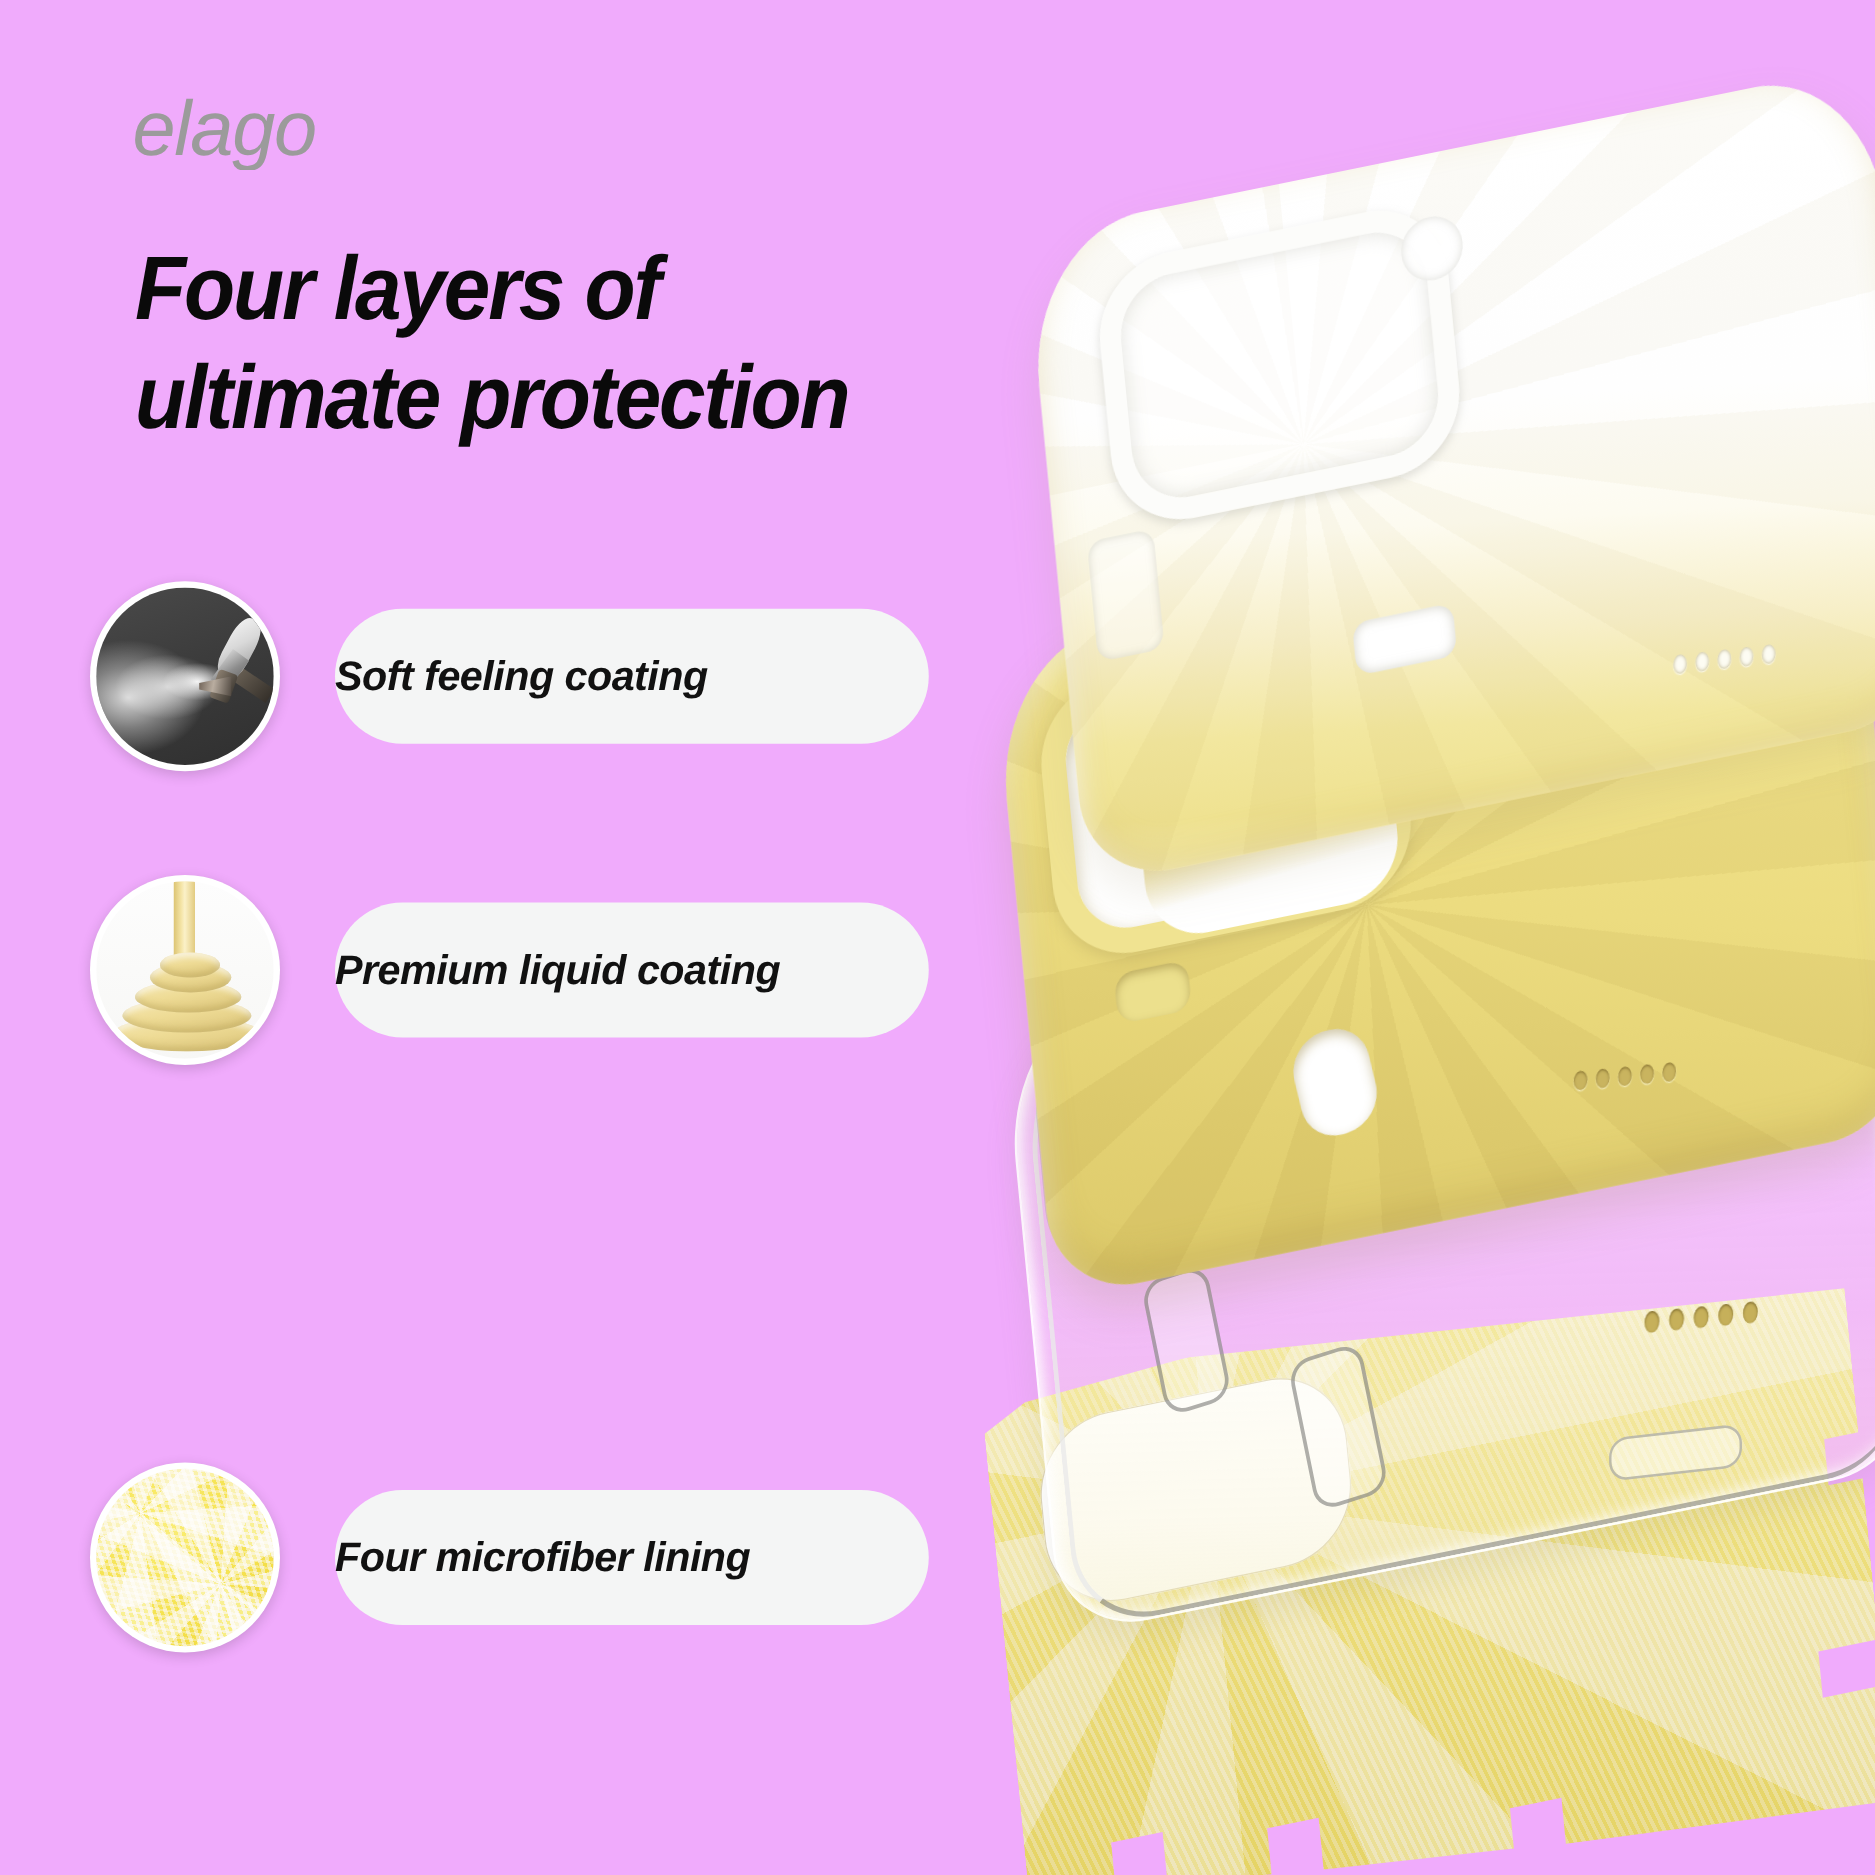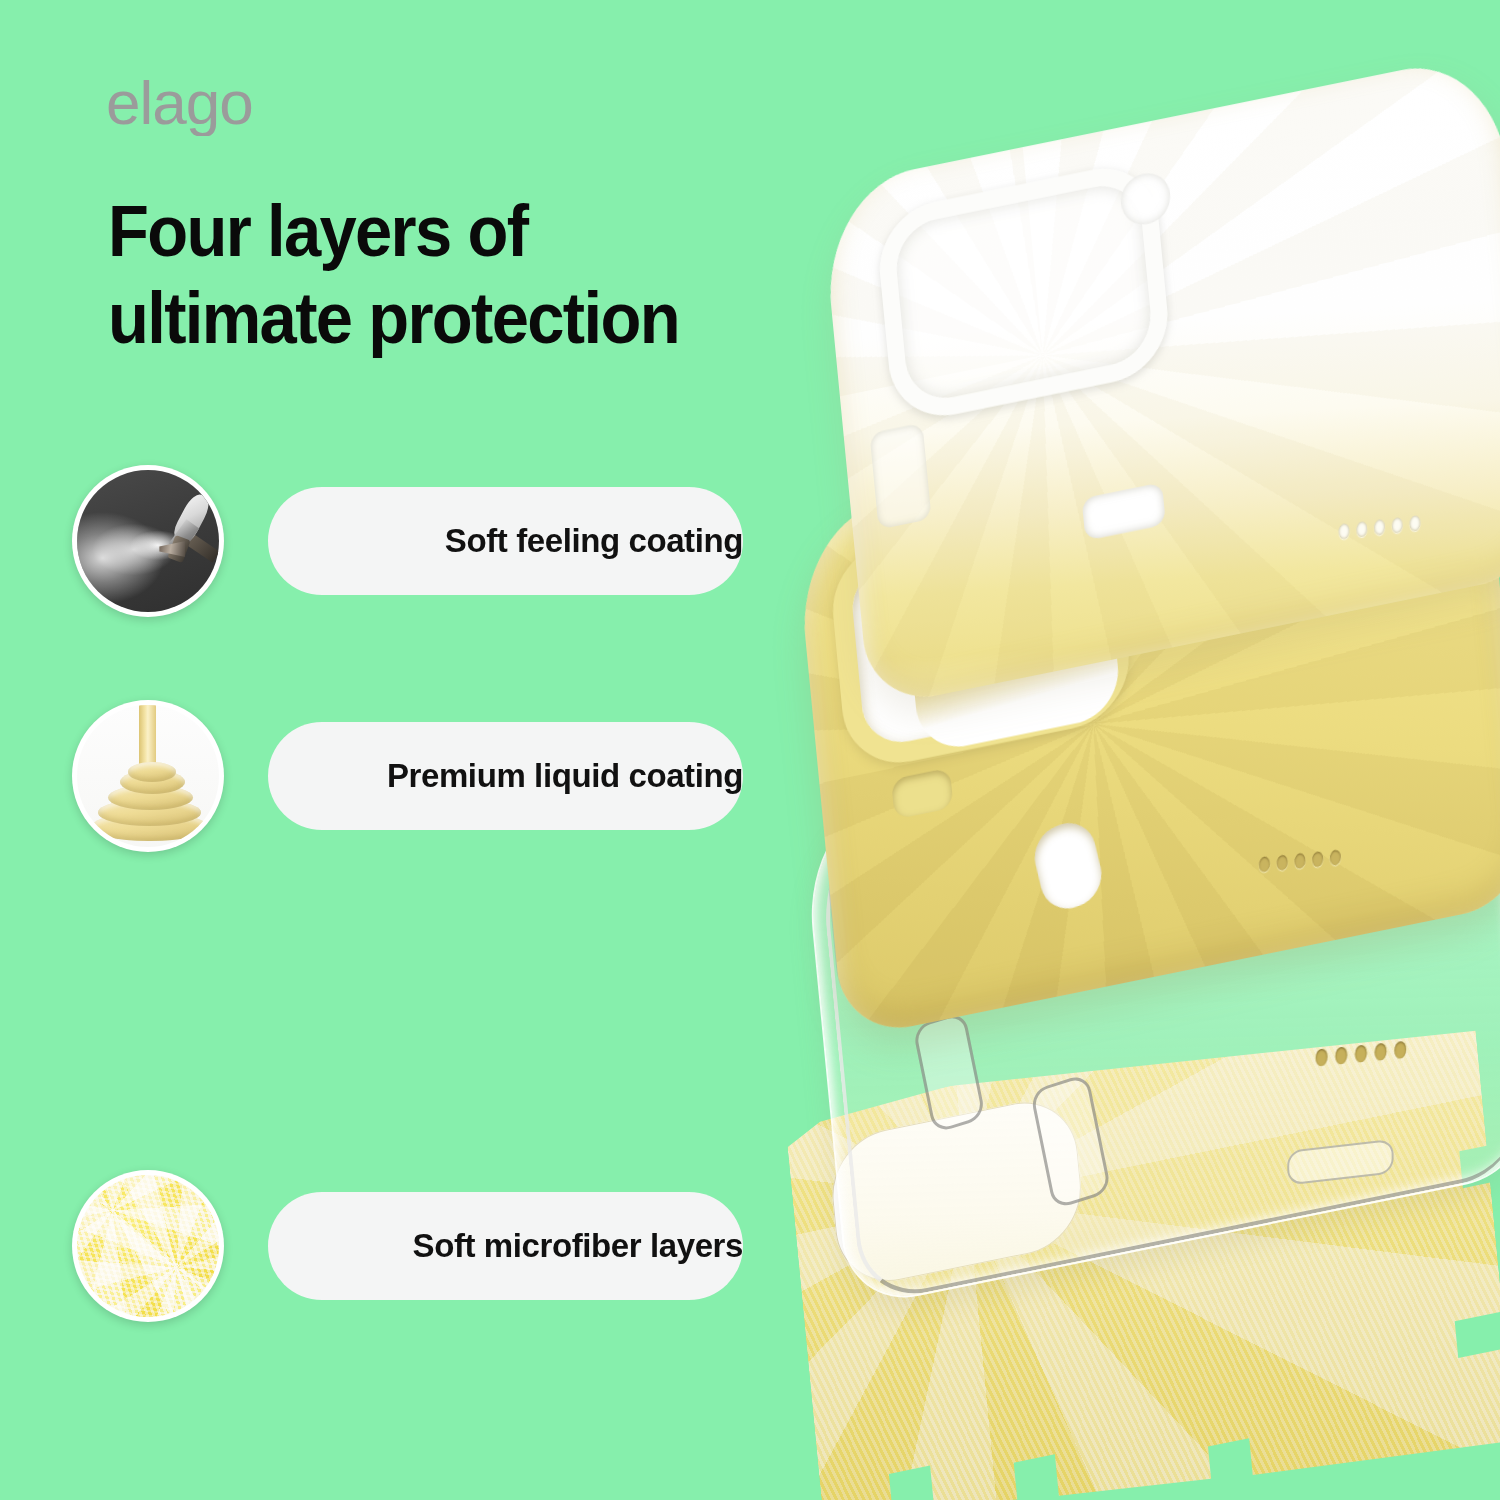--- a/index.html
+++ b/index.html
@@ -7,22 +7,23 @@
     padding: 0;
     background: #ffffff;
   }
   body {
     font-family: "Liberation Sans", sans-serif;
   }
   #page {
     position: relative;
     width: 1500px;
     height: 1500px;
-    background: #86efac;
+    background: #f0abfc;
     overflow: hidden;
+    font-style: italic;
   }
 
   
   #brand-logo {
     position: absolute;
     left: 106px;
     top: 78px;
     width: 180px;
     height: 58px;
   }
@@ -187,21 +188,21 @@
   .pill {
     position: absolute;
     left: 196px;
     top: 22px;
     width: 475px;
     height: 108px;
     border-radius: 54px;
     background: #f4f5f5;
     display: flex;
     align-items: center;
-    justify-content: flex-end;
+    justify-content: flex-start;
   }
   .pill-label {
     font-size: 33px;
     font-weight: bold;
     color: #111111;
     letter-spacing: -0.4px;
     white-space: nowrap;
   }
 
   
@@ -496,21 +497,21 @@
   </div>
 
 
   <div class="feature-row" data-idx="3">
     <div class="thumb">
       <div class="thumb-inner">
         <div class="art-microfiber"></div>
       </div>
     </div>
     <div class="pill">
-      <span class="pill-label">Soft microfiber layers</span>
+      <span class="pill-label">Four microfiber lining</span>
     </div>
   </div>
 
   <div id="product">
 
     <div class="layer" id="layer-lining">
       <div class="body"></div>
       <div class="cam-hole"></div>
     </div>
 

